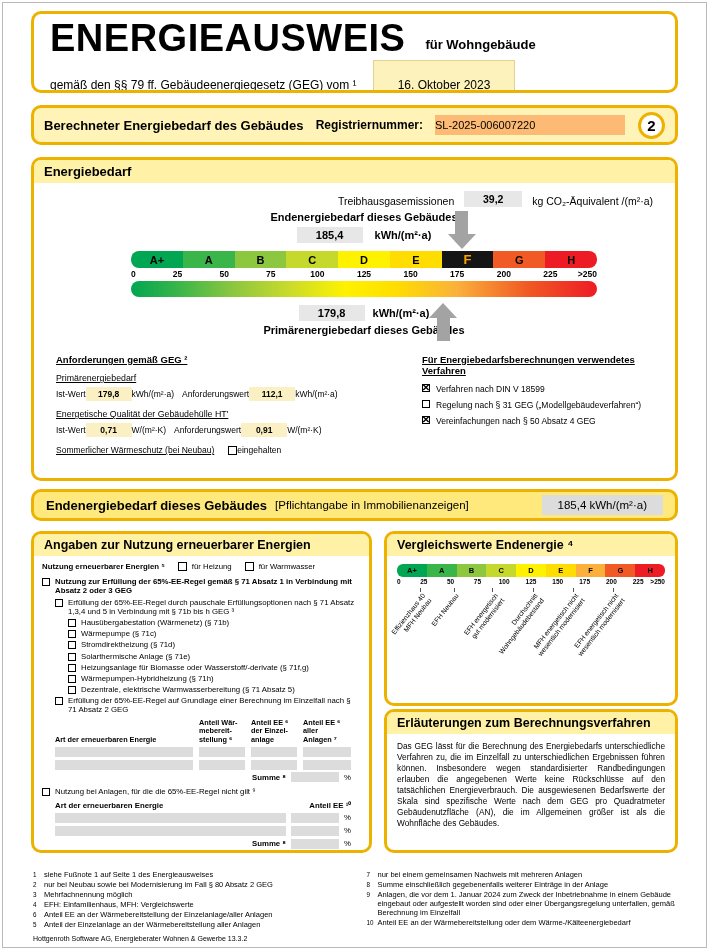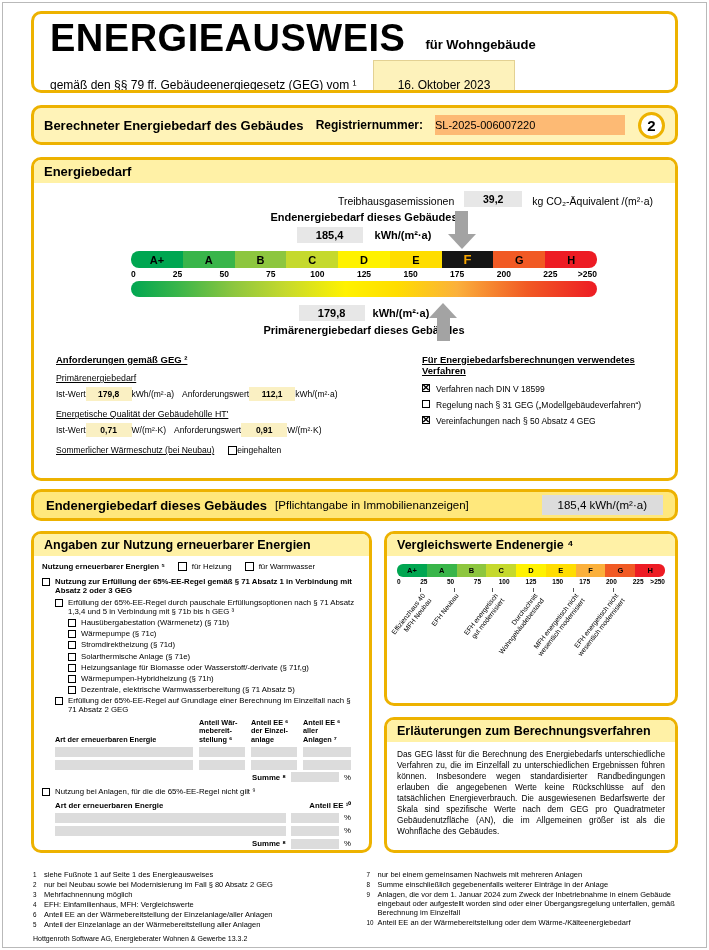--- a/index.html
+++ b/index.html
@@ -86,21 +86,21 @@
   .ind2{margin-left:26px}
   .t1{display:grid;grid-template-columns:1fr 46px 46px 48px;gap:3px 6px;margin:4px 10px 2px 13px;align-items:end}
   .t1 .h{font-size:7.3px;font-weight:bold;white-space:pre-line}
   .gb{background:#dcdcdc;height:10px}
   .sum-row{display:flex;justify-content:flex-end;align-items:center;gap:5px;margin:2px 10px 5px 0;font-size:7.8px}
   .sum-box{width:48px;height:10px;display:inline-block;background:#dcdcdc}
   .t2h{display:flex;justify-content:space-between;font-weight:bold;margin:4px 10px 3px 13px}
   .t2r{display:flex;align-items:center;gap:5px;margin:0 10px 3px 13px}
   .t2r .long{flex:1;height:10px}
 
-  .right-col{flex:1;display:flex;flex-direction:column;gap:11px}
+  .right-col{flex:1;display:flex;flex-direction:column;gap:3px}
   .compare-box{height:175px}
   .compare-box .strip{font-size:12.5px}
   .compare-content{padding:8px 10px 0;position:relative}
   .mini .band.letters{height:13px;border-radius:6px;margin-top:0}
   .mini .seg{font-size:7.5px}
   .mini .band.ticks{height:10px;font-size:6.5px}
   .labels{position:relative;height:100px;margin-top:1px}
   .rot-wrap{position:absolute;top:4px;width:0}
   .rot-wrap::before{content:"";position:absolute;left:-1px;top:-4px;width:1px;height:4px;background:#555}
   .rot-label{position:absolute;right:0;top:0;transform-origin:100% 0;transform:rotate(-52deg);white-space:pre;font-size:6.8px;line-height:1.2;text-align:right}

